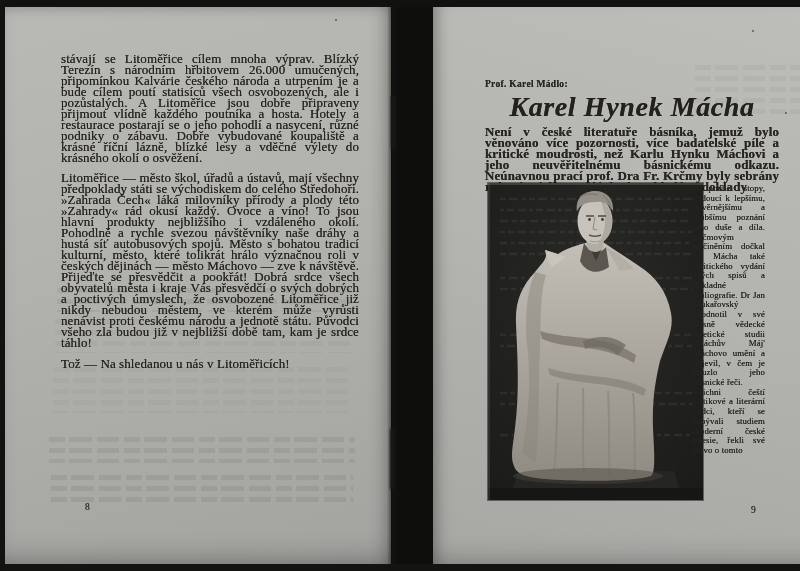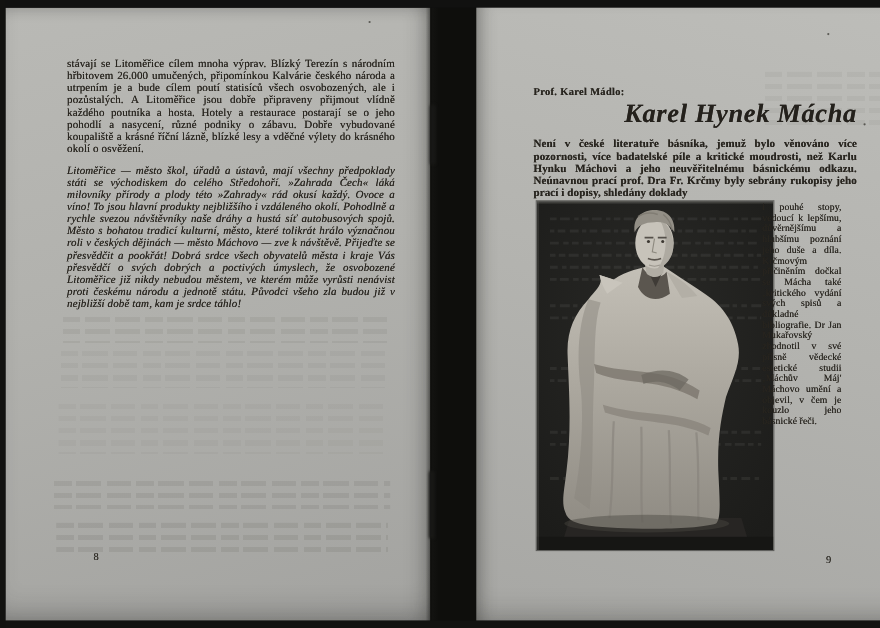--- a/index.html
+++ b/index.html
@@ -27,37 +27,37 @@
     position:absolute;left:387px;top:0;width:12px;height:571px;
     background:linear-gradient(90deg,rgba(15,15,13,0) 0%,rgba(15,15,13,.45) 38%,rgba(20,20,18,.7) 52%,rgba(15,15,13,0) 100%);
   }
   .smudge{position:absolute;width:5px;background:#181816;filter:blur(1.3px);border-radius:3px;}
   .band-top{position:absolute;left:0;top:0;width:800px;height:7px;background:#111110;}
   .band-bottom{position:absolute;left:0;top:564px;width:800px;height:7px;background:#131311;}
   .band-left{position:absolute;left:0;top:0;width:5px;height:571px;background:#121210;}
 
   .body-copy{
     position:absolute;color:#28251f;
-    font-size:10px;line-height:11px;text-align:justify;
+    font-size:13px;line-height:11px;text-align:justify;
     letter-spacing:.1px;
     text-shadow:0 0 .45px rgba(40,37,31,.85);
   }
   .body-copy p{margin:0;}
   .lp-text{left:56px;top:46px;width:298px;}
-  .lp-text p + p{margin-top:9px;font-style:italic;}
+  .lp-text p + p{margin-top:9px;}
   .signoff{margin-top:10px !important;}
 
   .byline{
     position:absolute;left:52px;top:74px;
     font-size:9.5px;font-weight:bold;letter-spacing:.3px;color:#28251f;
     text-shadow:0 0 .4px rgba(40,37,31,.8);
   }
   .article-title{
     position:absolute;left:52px;top:86px;width:294px;margin:0;
-    text-align:right;font-size:24px;font-style:italic;font-weight:600;
+    text-align:center;font-size:28px;font-style:italic;font-weight:600;
     letter-spacing:.6px;color:#24211c;
     text-shadow:0 0 .5px rgba(36,33,28,.8);
   }
   .rp-intro{left:52px;top:121px;width:294px;font-weight:bold;}
   .rp-sidebar{left:260px;top:179px;width:72px;font-size:8.8px;line-height:9.7px;overflow-wrap:break-word;}
   .rp-sidebar p{margin:0;}
 
   .pagenum{
     position:absolute;font-size:9.5px;color:#2c2923;
     text-shadow:0 0 .4px rgba(44,41,35,.7);
@@ -84,20 +84,21 @@
 </style>
 </head>
 <body>
 
 <div>
 
   <div class="page page-left">
     <div class="body-copy lp-text">
       <p>stávají se Litoměřice cílem mnoha výprav. Blízký Terezín s národním hřbitovem 26.000 umučených, připomínkou Kalvárie českého národa a utrpením je a bude cílem poutí statisíců všech osvobozených, ale i pozůstalých. A Litoměřice jsou dobře připraveny přijmout vlídně každého poutníka a hosta. Hotely a restaurace postarají se o jeho pohodlí a nasycení, různé podniky o zábavu. Dobře vybudované koupaliště a krásné říční lázně, blízké lesy a vděčné výlety do krásného okolí o osvěžení.</p>
       <p>Litoměřice — město škol, úřadů a ústavů, mají všechny předpoklady státi se východiskem do celého Středohoří. »Zahrada Čech« láká milovníky přírody a plody této »Zahrady« rád okusí každý. Ovoce a víno! To jsou hlavní produkty nejbližšího i vzdáleného okolí. Pohodlně a rychle svezou návštěvníky naše dráhy a hustá síť autobusových spojů. Město s bohatou tradicí kulturní, město, které tolikrát hrálo význačnou roli v českých dějinách — město Máchovo — zve k návštěvě. Přijeďte se přesvědčit a pookřát! Dobrá srdce všech obyvatelů města i kraje Vás přesvědčí o svých dobrých a poctivých úmyslech, že osvobozené Litoměřice již nikdy nebudou městem, ve kterém může vyrůsti nenávist proti českému národu a jednotě státu. Původci všeho zla budou již v nejbližší době tam, kam je srdce táhlo!</p>
+      <p class="signoff">Tož — Na shledanou u nás v Litoměřicích!</p>
     </div>
 
     <div class="ghost" style="left:52px;top:281px;width:296px;height:24px;opacity:.45;"></div>
     <div class="ghost" style="left:50px;top:312px;width:296px;height:34px;opacity:.28;"></div>
     <div class="ghost" style="left:48px;top:360px;width:298px;height:46px;opacity:.22;"></div>
     <div class="ghost" style="left:44px;top:430px;width:306px;height:26px;opacity:.55;"></div>
     <div class="ghost" style="left:46px;top:468px;width:302px;height:28px;opacity:.6;"></div>
 
     <div class="pagenum pn-left">8</div>
     <div class="speck" style="left:330px;top:12px;"></div>
@@ -184,20 +185,21 @@
           <path d="M 101,52 Q 107,54.5 113,52" stroke="#5b564f" stroke-width="1.4" fill="none"></path>
           <path d="M 102,58 Q 107,60 112,58" stroke="#9a968d" stroke-width="1" fill="none"></path>
         </g>
         <rect x="0" y="0" width="215" height="2" fill="#8b8b86" opacity=".3"></rect>
         <rect x="0" y="0" width="2" height="317" fill="#6a6a66" opacity=".25"></rect>
       </svg>
     </div>
 
     <div class="body-copy rp-sidebar">
       <p>i pouhé stopy, vedoucí k lepšímu, důvěrnějšímu a hlubšímu poznání jeho duše a díla. Krčmovým přičiněním dočkal se Mácha také ‚kritického vydání svých spisů a důkladné bibliografie. Dr Jan Mukařovský zhodnotil v své přísně vědecké estetické studii ‚Máchův Máj' Máchovo umění a objevil, v čem je kouzlo jeho básnické řeči.</p>
+      <p>Všichni čeští kritikové a literární vědci, kteří se zabývali studiem moderní české poesie, řekli své slovo o tomto</p>
     </div>
 
     <div class="ghost" style="left:262px;top:60px;width:128px;height:52px;opacity:.3;"></div>
     <div class="pagenum pn-right">9</div>
     <div class="speck" style="left:319px;top:25px;"></div>
     <div class="speck" style="left:375px;top:17px;"></div>
     <div class="speck" style="left:352px;top:107px;"></div>
   </div>
 
   <div class="gutter"></div>

